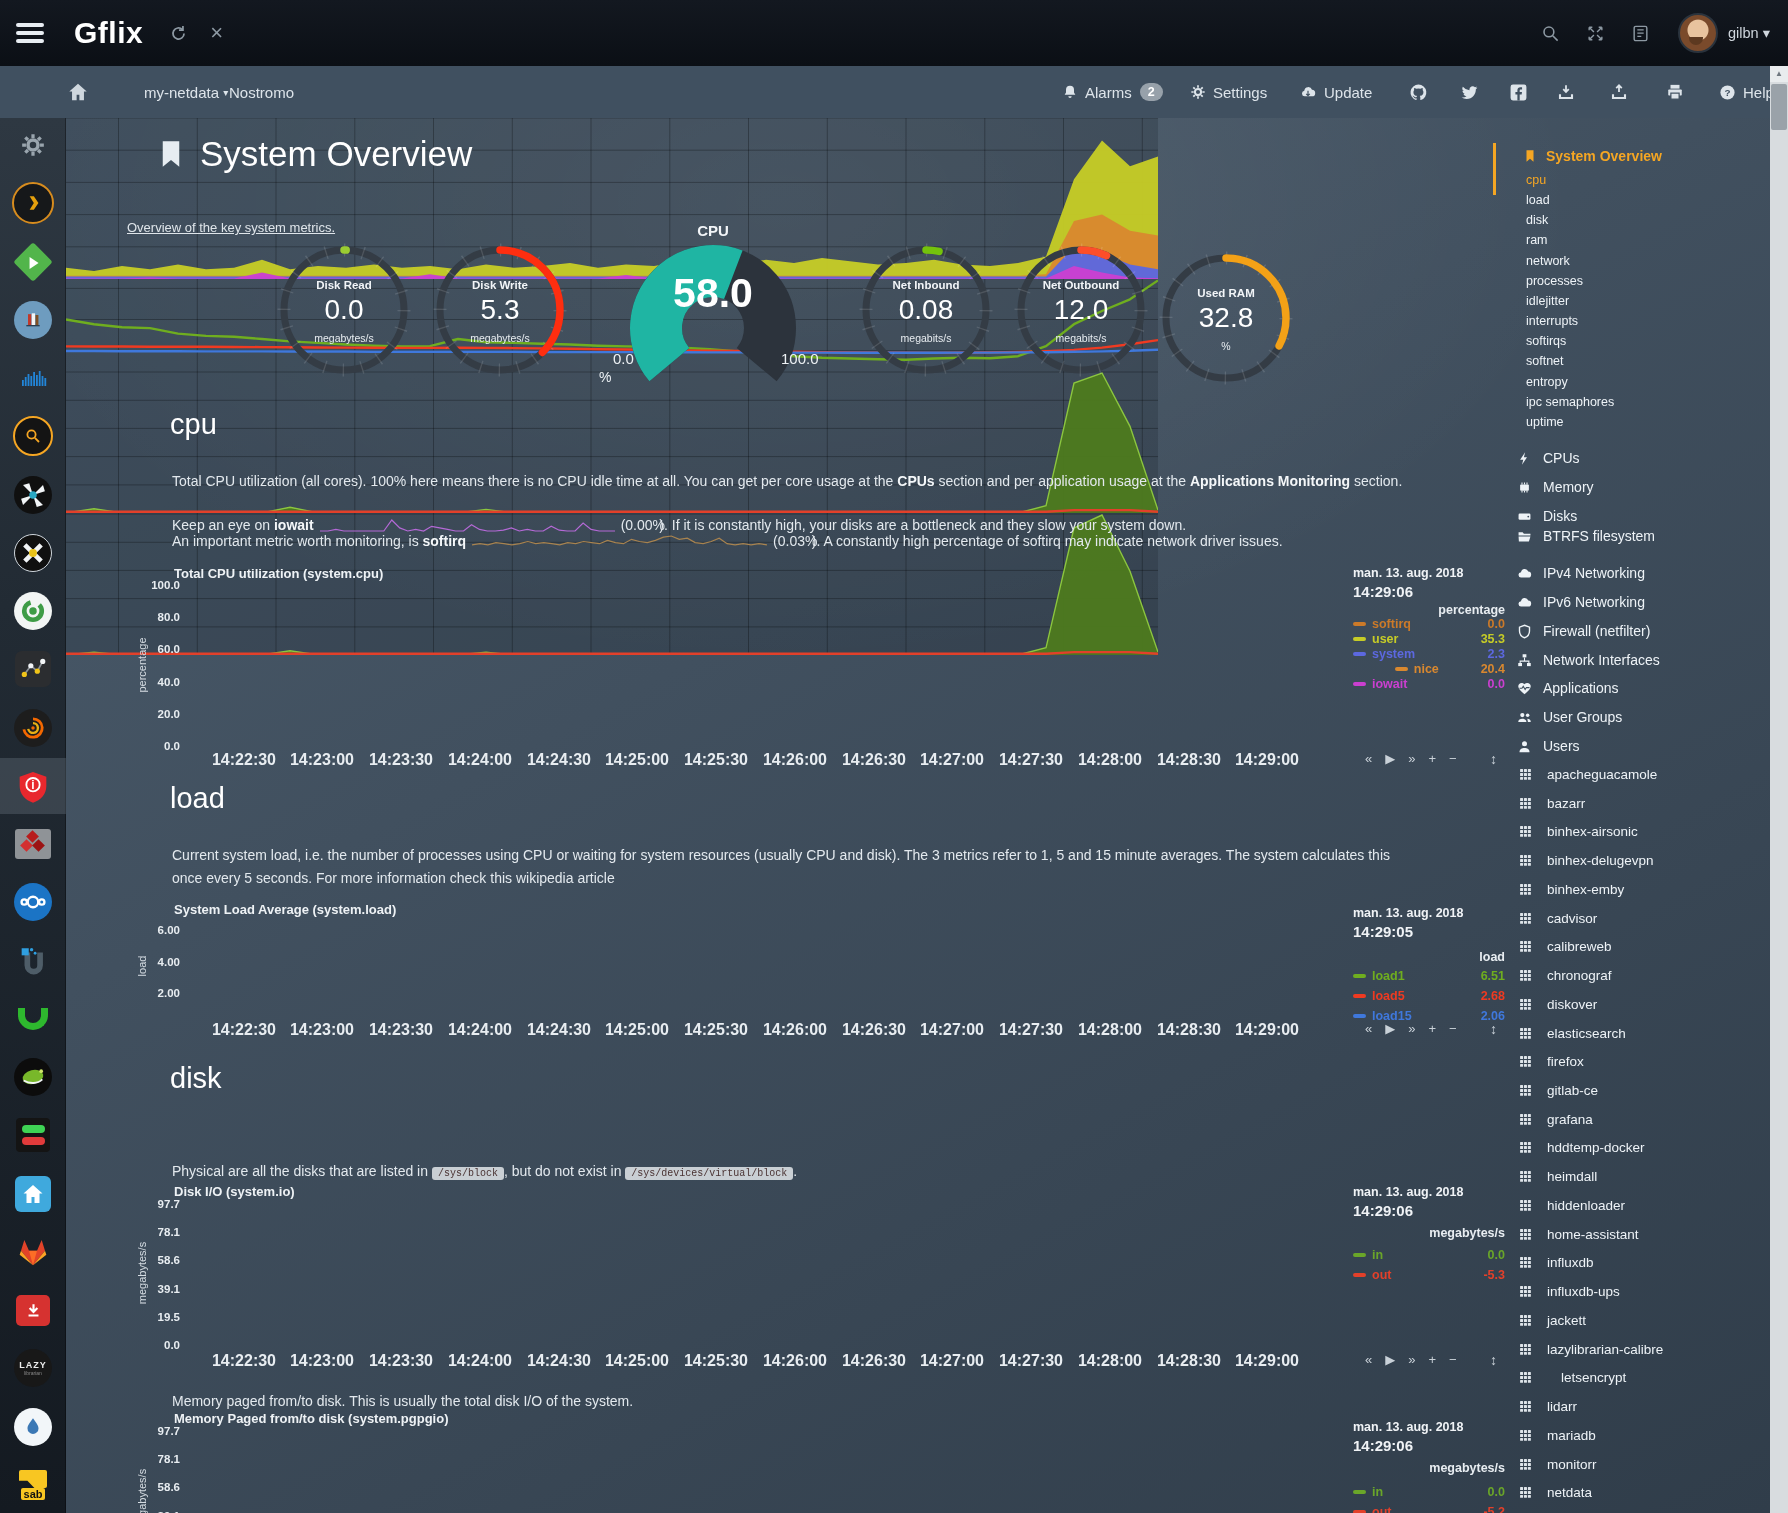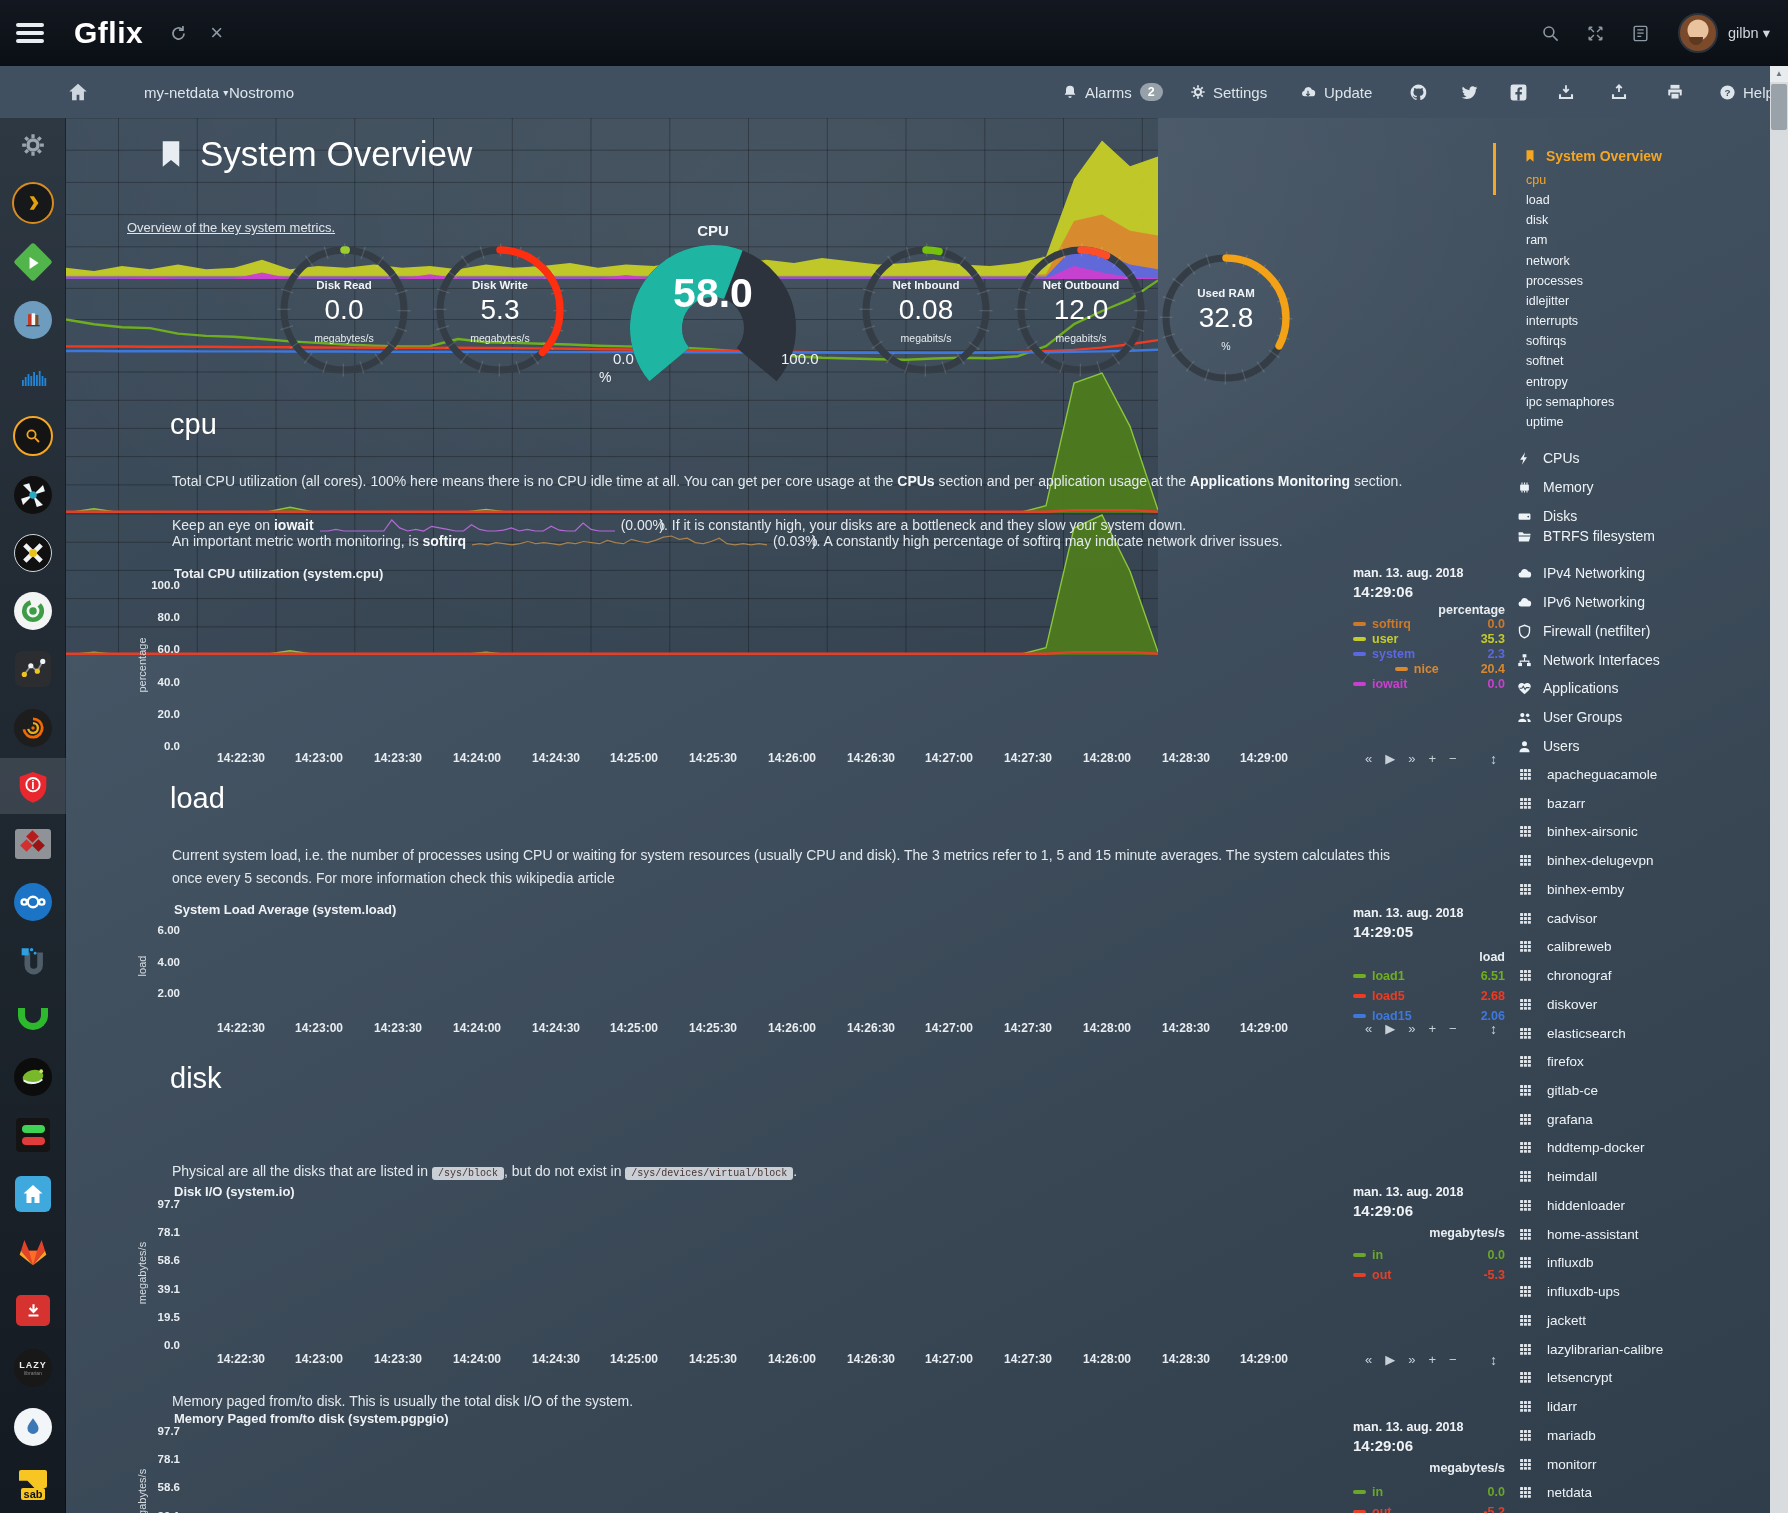--- a/index.html
+++ b/index.html
@@ -47,21 +47,21 @@
   #gauge-cpu .gmax{position:absolute;left:188px;top:128px;color:#eef2f5;font-size:15px;}
   
   .sec-h{position:absolute;color:#fff;font-size:29px;font-weight:400;}
   .para{position:absolute;color:#e3e9ee;font-size:14px;line-height:22.5px;}
   .para .b{font-weight:bold;color:#f4f7f9;}
   .code{background:#c9cfd4;color:#4a3333;font-family:"Liberation Mono",monospace;font-size:10px;padding:1px 6px;border-radius:3px;}
   
   .c-title{position:absolute;color:#eef2f5;font-size:13px;font-weight:bold;}
   .c-ylab{position:absolute;color:#d6dde3;font-size:11px;text-align:center;transform:rotate(-90deg);}
   .c-ytick{position:absolute;width:62px;text-align:right;color:#e8edf1;font-size:11.5px;font-weight:bold;}
-  .c-xtick{position:absolute;width:70px;text-align:center;color:#e8edf1;font-size:12px;font-weight:bold;}
+  .c-xtick{position:absolute;width:70px;text-align:right;color:#e8edf1;font-size:16px;font-weight:bold;}
   .c-date{position:absolute;width:152px;color:#f0f3f6;font-size:12.5px;font-weight:bold;}
   .c-time{position:absolute;width:152px;color:#f0f3f6;font-size:15px;font-weight:bold;}
   .c-unith{position:absolute;width:152px;text-align:right;color:#e8edf1;font-size:12.5px;font-weight:bold;}
   .c-lrow{position:absolute;width:152px;height:15px;font-size:12.5px;font-weight:bold;}
   .c-lrow .sw{display:inline-block;width:13px;height:4px;border-radius:2px;margin:0 6px 2px 0;}
   .c-lrow .lv{float:right;}
   .c-tools{position:absolute;color:#c9d1d8;font-size:13px;letter-spacing:2px;}
   .c-tools span{margin-right:11px;cursor:pointer;}
   .c-resize{position:absolute;color:#c9d1d8;font-size:14px;cursor:ns-resize;}
   
@@ -1115,21 +1115,21 @@
             <rect x="2" y="9.2" width="5.5" height="5.5" rx="1"></rect>
             <rect x="9.2" y="9.2" width="5.5" height="5.5" rx="1"></rect>
             <rect x="16.4" y="9.2" width="5.5" height="5.5" rx="1"></rect>
             <rect x="2" y="16.4" width="5.5" height="5.5" rx="1"></rect>
             <rect x="9.2" y="16.4" width="5.5" height="5.5" rx="1"></rect>
             <rect x="16.4" y="16.4" width="5.5" height="5.5" rx="1"></rect>
           </g>
         </svg>
         <span>lazylibrarian-calibre</span>
       </div>
-      <div class="rn-app" style="top:1230px;">
+      <div class="rn-app" style="top:1230px;gap:14px;">
         <svg width="13" height="13" viewBox="0 0 24 24">
           <g fill="currentColor">
             <rect x="2" y="2" width="5.5" height="5.5" rx="1"></rect>
             <rect x="9.2" y="2" width="5.5" height="5.5" rx="1"></rect>
             <rect x="16.4" y="2" width="5.5" height="5.5" rx="1"></rect>
             <rect x="2" y="9.2" width="5.5" height="5.5" rx="1"></rect>
             <rect x="9.2" y="9.2" width="5.5" height="5.5" rx="1"></rect>
             <rect x="16.4" y="9.2" width="5.5" height="5.5" rx="1"></rect>
             <rect x="2" y="16.4" width="5.5" height="5.5" rx="1"></rect>
             <rect x="9.2" y="16.4" width="5.5" height="5.5" rx="1"></rect>

